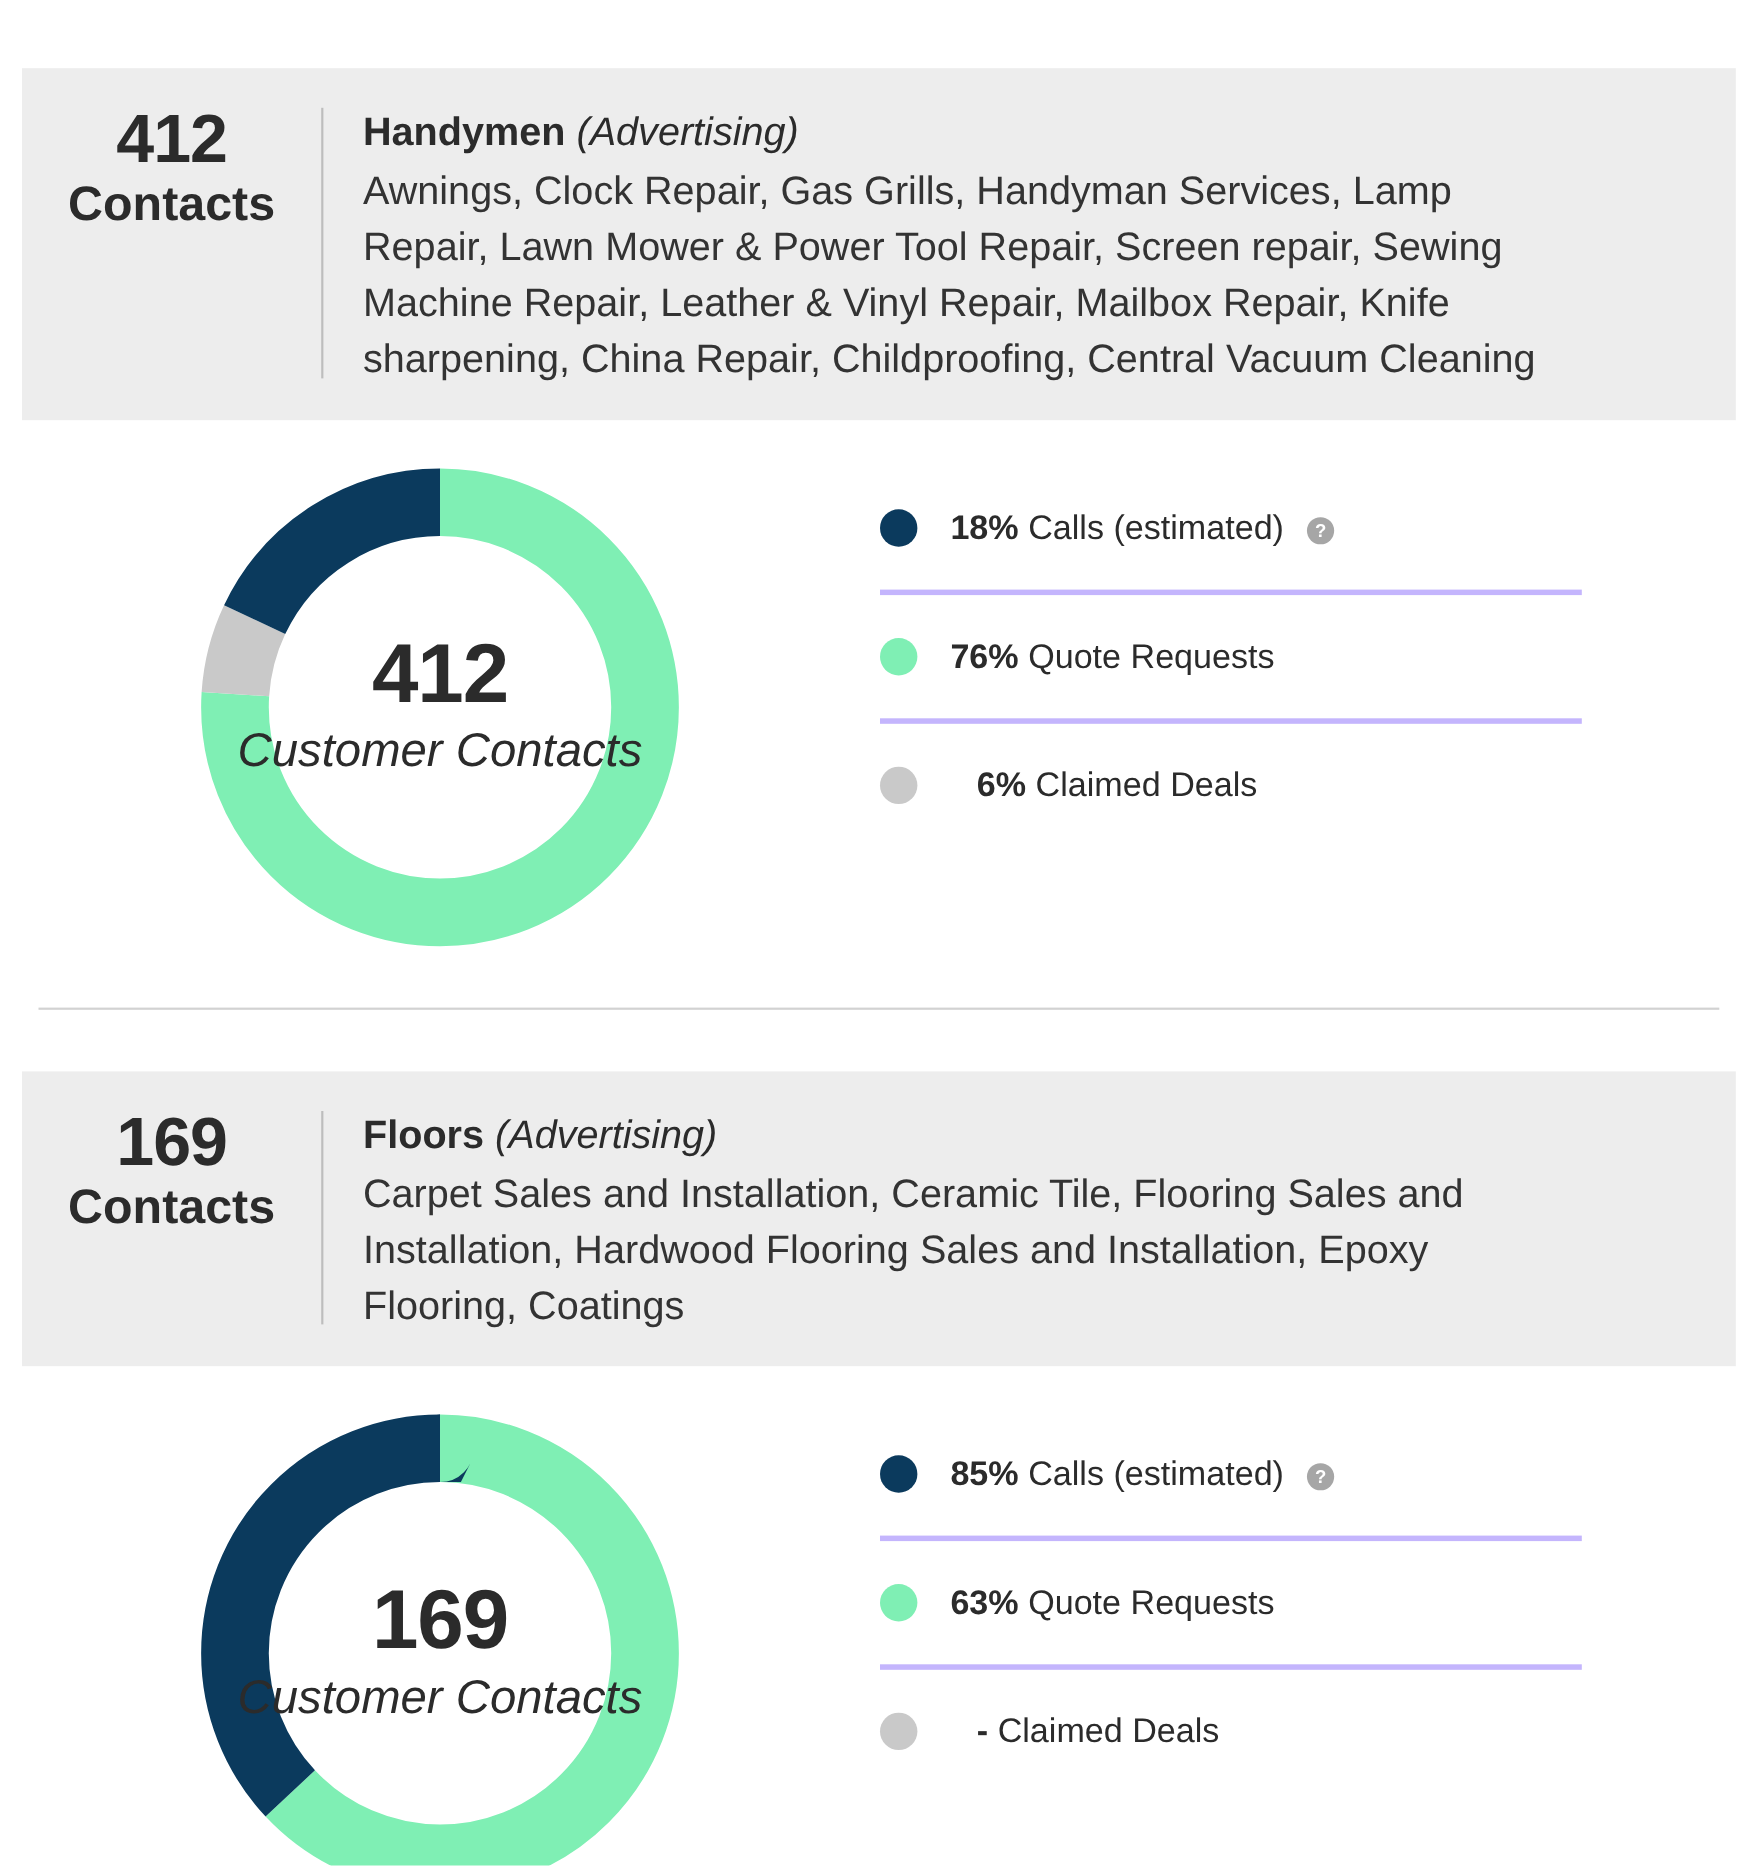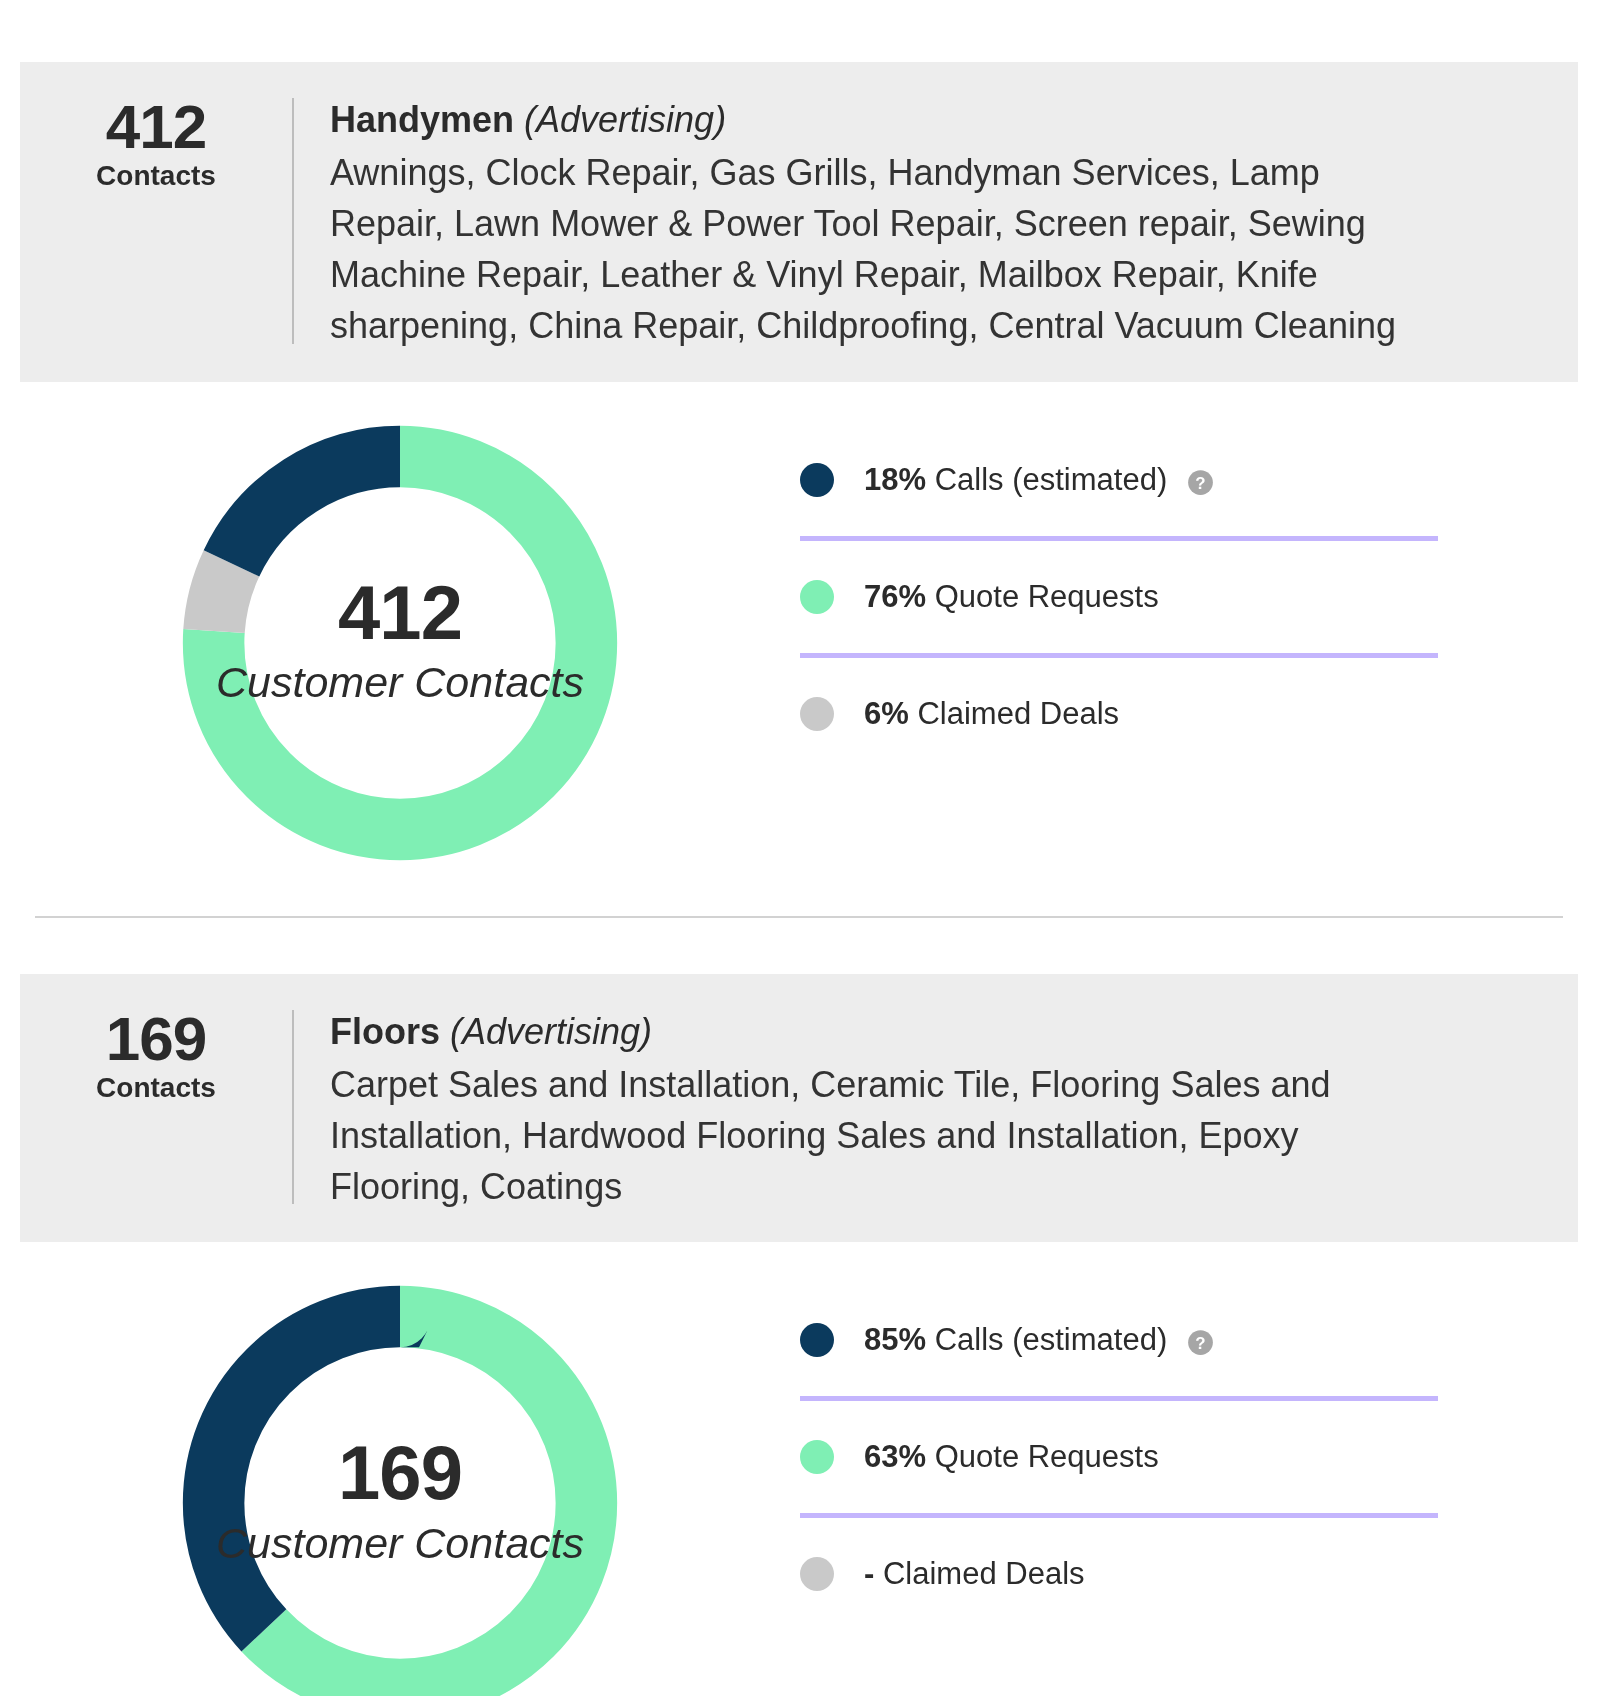--- a/index.html
+++ b/index.html
@@ -38,21 +38,21 @@
   .sh-count .num {
     display: block;
     font-size: 62px;
     font-weight: 700;
     line-height: 1.0;
     letter-spacing: -1px;
     color: #2b2b2b;
   }
   .sh-count .word {
     display: block;
-    font-size: 28px;
+    font-size: 44px;
     font-weight: 700;
     line-height: 1.25;
     color: #2b2b2b;
   }
   .sh-rule {
     flex: 0 0 2px;
     align-self: stretch;
     background: #bdbdbd;
     margin-top: 8px;
     margin-bottom: 8px;
@@ -134,20 +134,21 @@
     margin-top: 14px;
   }
   .legend-row {
     display: flex;
     align-items: center;
     height: 112px;
     border-bottom: 5px solid #c4b5fd;
   }
   .legend-row:last-child {
     border-bottom: none;
+    gap: 24px;
   }
   .legend-dot {
     flex: 0 0 34px;
     width: 34px;
     height: 34px;
     border-radius: 50%;
     margin-right: 30px;
   }
   .legend-text {
     font-size: 31px;

